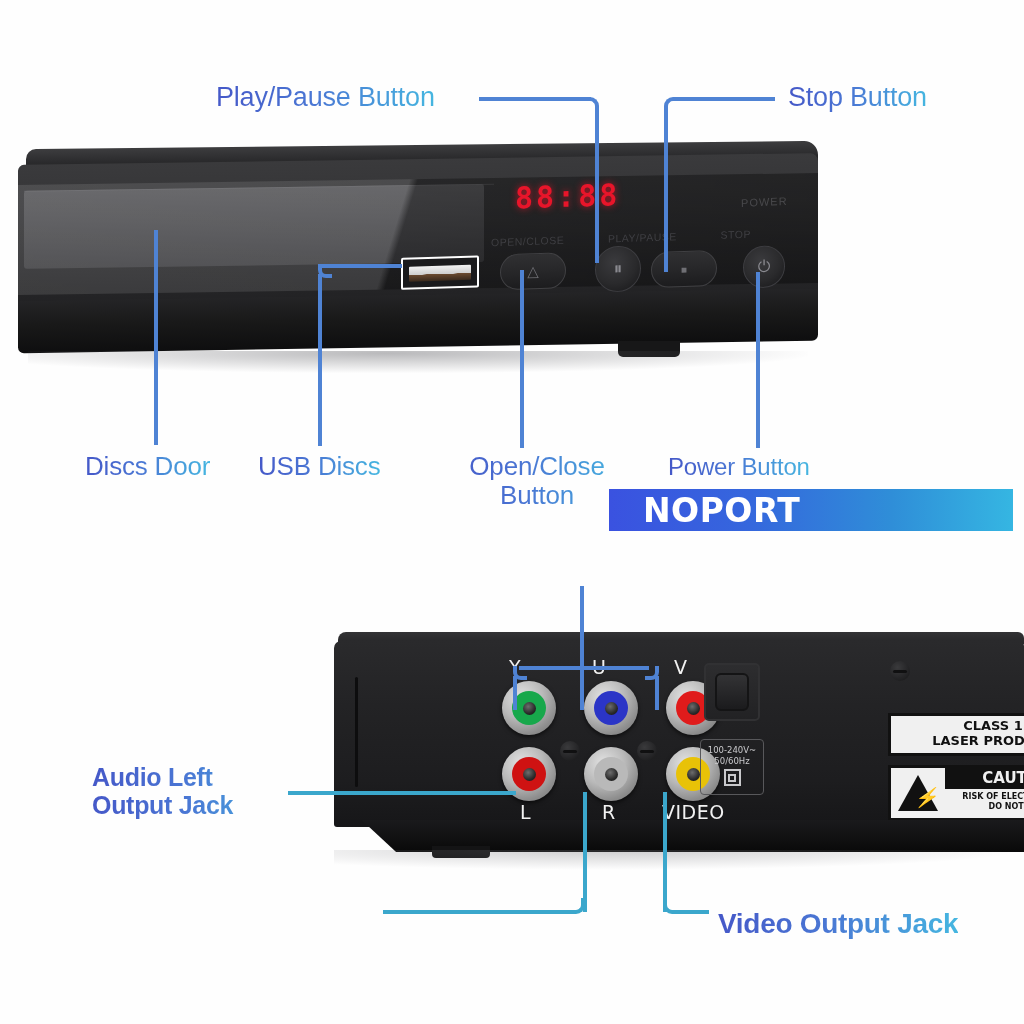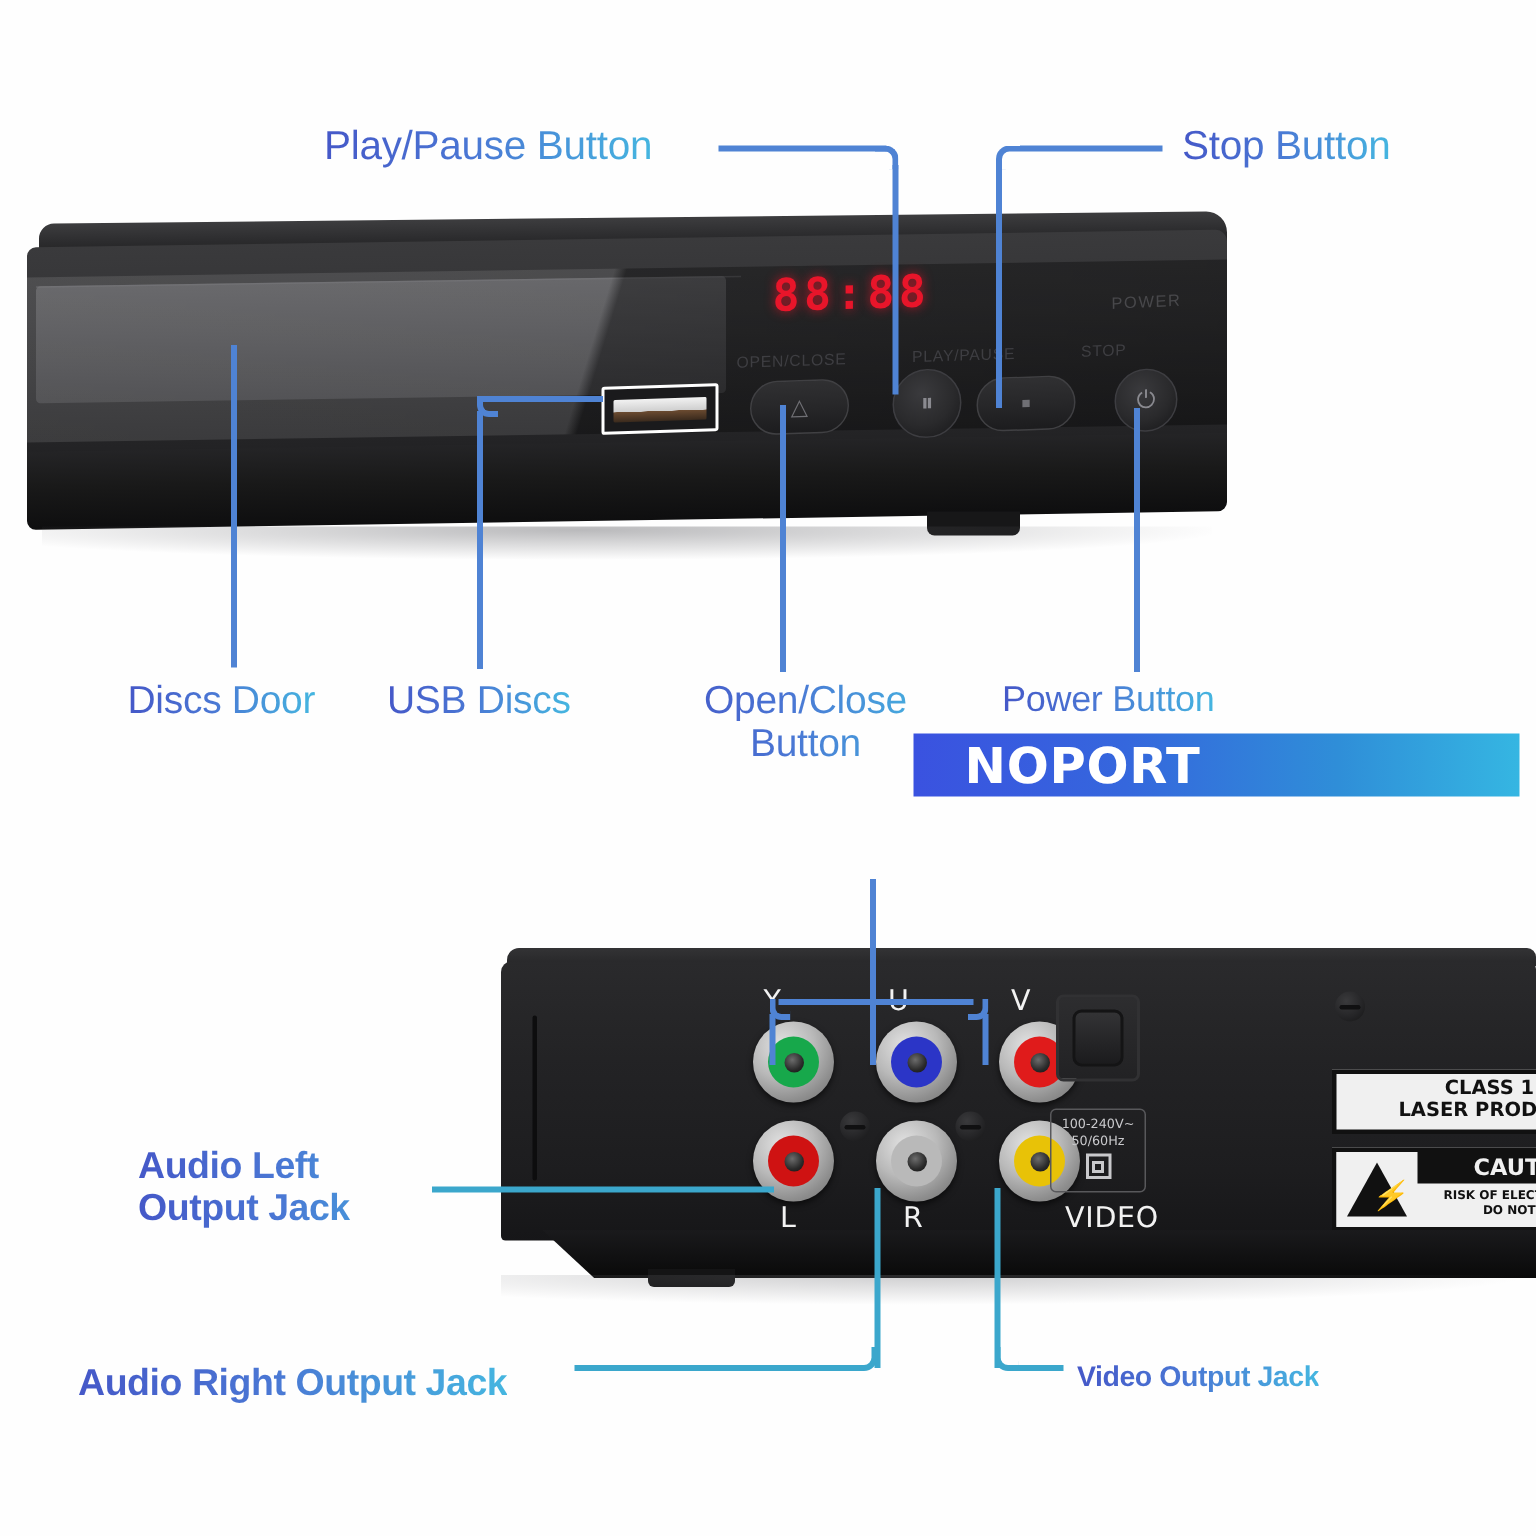--- a/index.html
+++ b/index.html
@@ -302,21 +302,21 @@
           <div class="hole"></div>
         </div>
       </div>
       <div class="rca" style="left:332px; top:106px;">
         <div class="ring" style="background:#e8c207;">
           <div class="hole"></div>
         </div>
       </div>
       <div class="jack-label" style="left:186px; top:160px;">L</div>
       <div class="jack-label" style="left:268px; top:160px;">R</div>
-      <div class="jack-label" style="left:328px; top:160px;margin-left:48px;">VIDEO</div>
+      <div class="jack-label" style="left:328px; top:160px;">VIDEO</div>
 
       <div id="power-socket">
         <div id="power-socket-in"></div>
       </div>
       <div id="volt-label">
         <div>100-240V~</div>
         <div>50/60Hz</div>
         <div id="volt-sym">
             <i></i>
           </div>
@@ -397,22 +397,21 @@
 
   <div class="label" style="left:447px; top:452px; font-size:26px; text-align:center; width:180px;">Open/Close
 Button</div>
 
   <div class="label" style="left:668px; top:454px; font-size:24px;">Power Button</div>
 
 
   <div class="label thin" style="left:92px; top:763px; font-size:25px; text-align:left; width:210px;">Audio Left
 Output Jack</div>
 
-  <div class="label thin" style="left:52px; top:908px; font-size:25px;">Audio Right Output Jack</div>
-
-  <div class="label thin" style="left:718px; top:908px; font-size:19px;">Video Output Jack</div>
+
+  <div class="label thin" style="left:718px; top:908px; font-size:28px;">Video Output Jack</div>
 
   <div id="no-port-banner">
     <span>NO</span>
     <span>PORT</span>
   </div>
 
 </div>
 
 </body></html>

